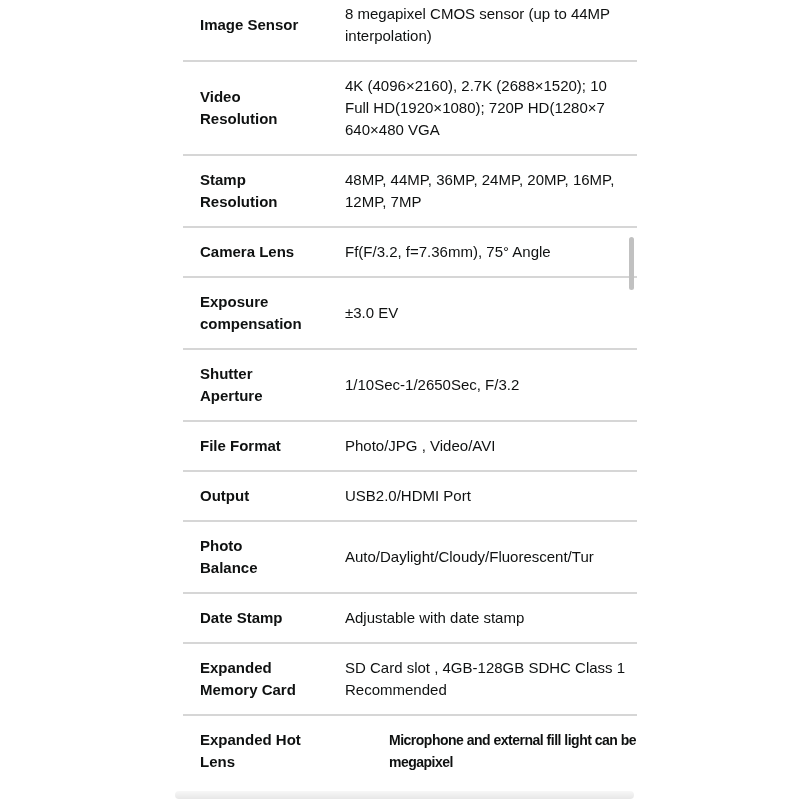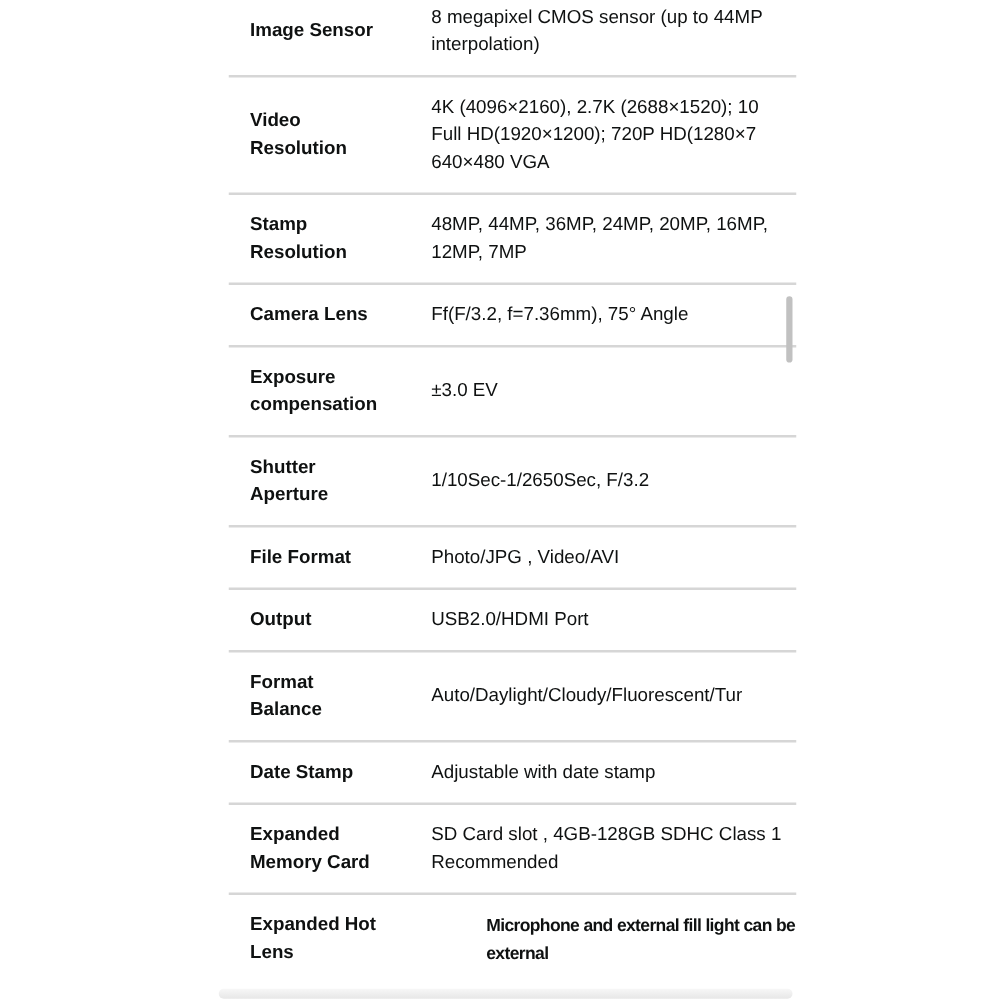--- a/index.html
+++ b/index.html
@@ -91,21 +91,21 @@
           <div class="line">interpolation)</div>
         </div>
       </div>
       <div class="row">
         <div class="cell label">
           <div class="line">Video</div>
           <div class="line">Resolution</div>
         </div>
         <div class="cell value">
           <div class="line">4K (4096×2160), 2.7K (2688×1520); 10</div>
-          <div class="line">Full HD(1920×1200); 720P HD(1280×7</div>
+          <div class="line">Full HD(1920×1080); 720P HD(1280×7</div>
           <div class="line">640×480 VGA</div>
         </div>
       </div>
       <div class="row">
         <div class="cell label">
           <div class="line">Stamp</div>
           <div class="line">Resolution</div>
         </div>
         <div class="cell value">
           <div class="line">48MP, 44MP, 36MP, 24MP, 20MP, 16MP,</div>
@@ -149,21 +149,21 @@
       <div class="row">
         <div class="cell label">
           <div class="line">Output</div>
         </div>
         <div class="cell value">
           <div class="line">USB2.0/HDMI Port</div>
         </div>
       </div>
       <div class="row">
         <div class="cell label">
-          <div class="line">Format</div>
+          <div class="line">Photo</div>
           <div class="line">Balance</div>
         </div>
         <div class="cell value">
           <div class="line">Auto/Daylight/Cloudy/Fluorescent/Tur</div>
         </div>
       </div>
       <div class="row">
         <div class="cell label">
           <div class="line">Date Stamp</div>
         </div>
@@ -181,19 +181,19 @@
           <div class="line">Recommended</div>
         </div>
       </div>
       <div class="row">
         <div class="cell label">
           <div class="line">Expanded Hot</div>
           <div class="line">Lens</div>
         </div>
         <div class="cell value bold">
           <div class="line">Microphone and external fill light can be</div>
-          <div class="line">external</div>
+          <div class="line">megapixel</div>
         </div>
       </div>
     </div>
   <div class="v-thumb"></div>
   <div class="h-track"></div>
 </div>
 
 </body></html>

